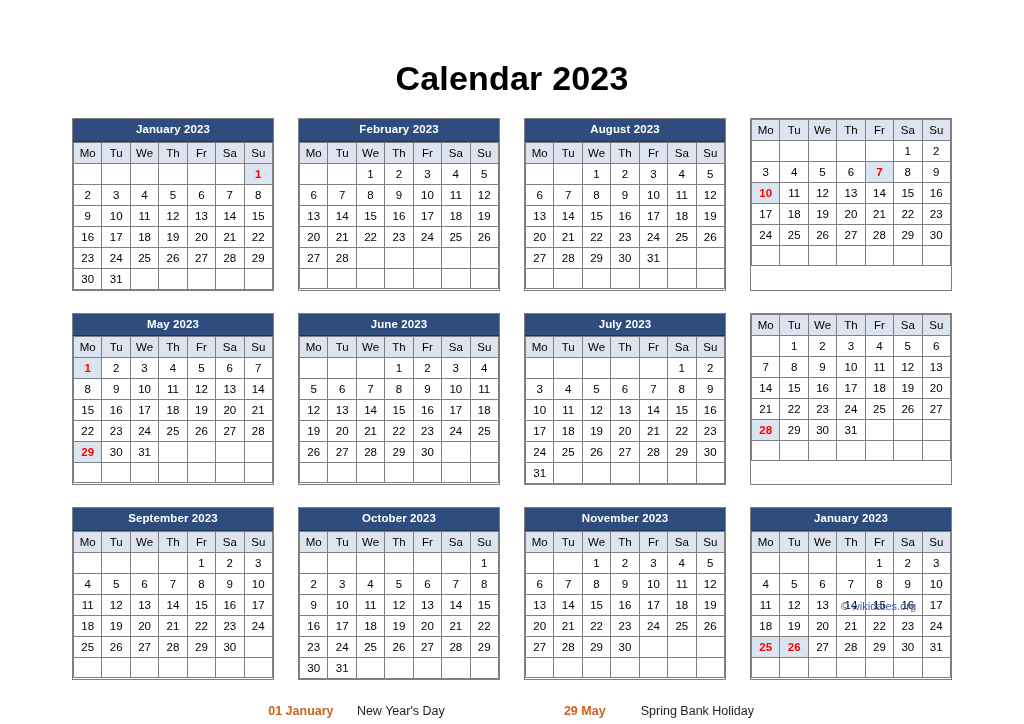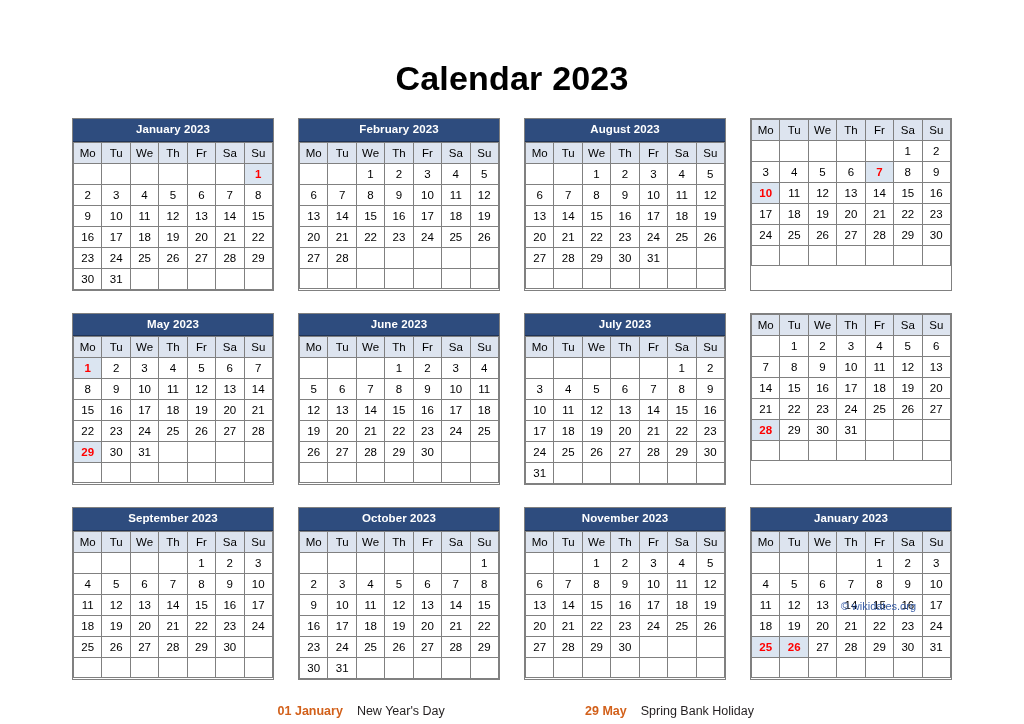--- a/index.html
+++ b/index.html
@@ -111,21 +111,21 @@
     row-gap: 4px;
   }
   .legend-row {
     display: flex;
     align-items: baseline;
     font-size: 12.5px;
     line-height: 19px;
   }
   .legend-date {
     width: 98px;
-    text-align: right;
+    text-align: center;
     color: #d2601a;
     font-weight: bold;
     padding-right: 14px;
     white-space: nowrap;
   }
   .legend-name {
     color: #231f20;
     white-space: nowrap;
   }
 

